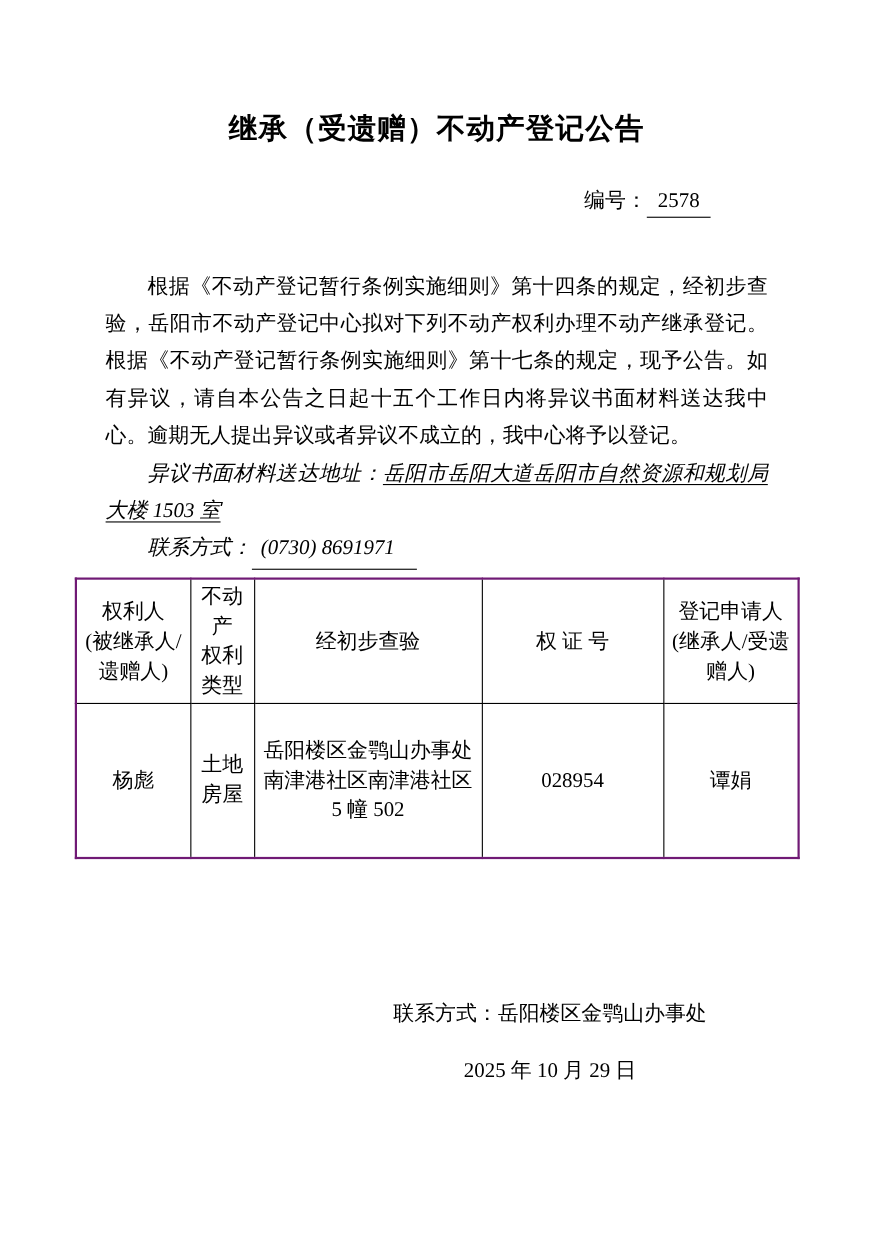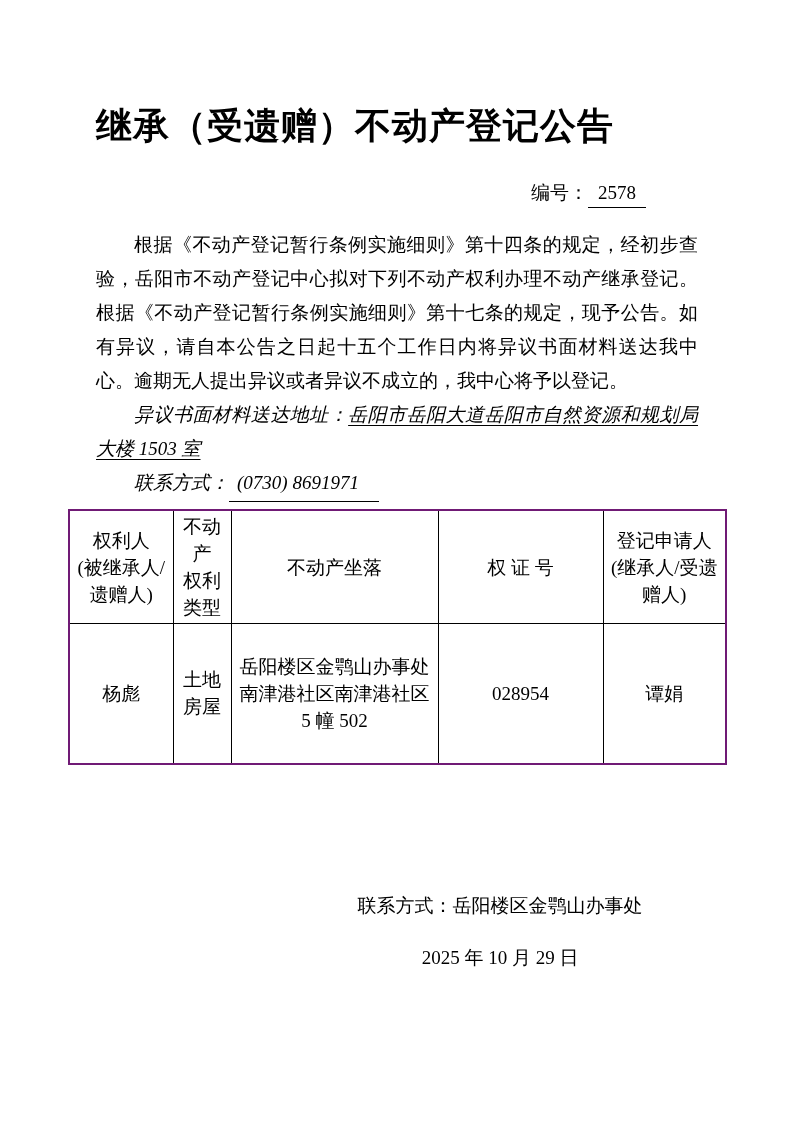--- a/index.html
+++ b/index.html
@@ -10,41 +10,42 @@
     color: #000000;
     overflow: hidden;
   }
   .page {
     width: 793px; height: 1122px;
     padding: 58px 95px 0 96px;
     background: #ffffff;
     position: relative;
   }
   .title {
-    margin-top: 48px;
+    margin-top: 38px;
     font-family: "Liberation Sans", "DejaVu Sans", sans-serif;
     font-weight: 700;
-    font-size: 36px;
+    font-size: 26px;
     line-height: 40px;
+    text-align: center;
     letter-spacing: 1px;
   }
   .doc-number {
     margin-top: 34px;
     text-align: right;
     padding-right: 52px;
     font-size: 19px;
     line-height: 26px;
   }
   .doc-number .num {
     border-bottom: 1px solid #000;
     padding: 0 10px 1px 10px;
     display: inline-block;
   }
   .body-par {
-    margin-top: 20px;
+    margin-top: 46px;
     font-size: 19px;
     line-height: 34px;
     text-align: justify;
     text-indent: 2em;
   }
   .follow-par {
     font-size: 19px;
     line-height: 34px;
     text-align: justify;
     text-indent: 2em;
@@ -115,21 +116,21 @@
       <col class="col-applicant">
     </colgroup>
     <thead>
       <tr>
         <th>权利人
 (被继承人/
 遗赠人)</th>
         <th>不动产
 权利
 类型</th>
-        <th>不动产坐落</th>
+        <th>经初步查验</th>
         <th>权 证 号</th>
         <th>登记申请人
 (继承人/受遗
 赠人)</th>
       </tr>
     </thead>
     <tbody>
       <tr>
         <td>杨彪</td>
         <td>土地

